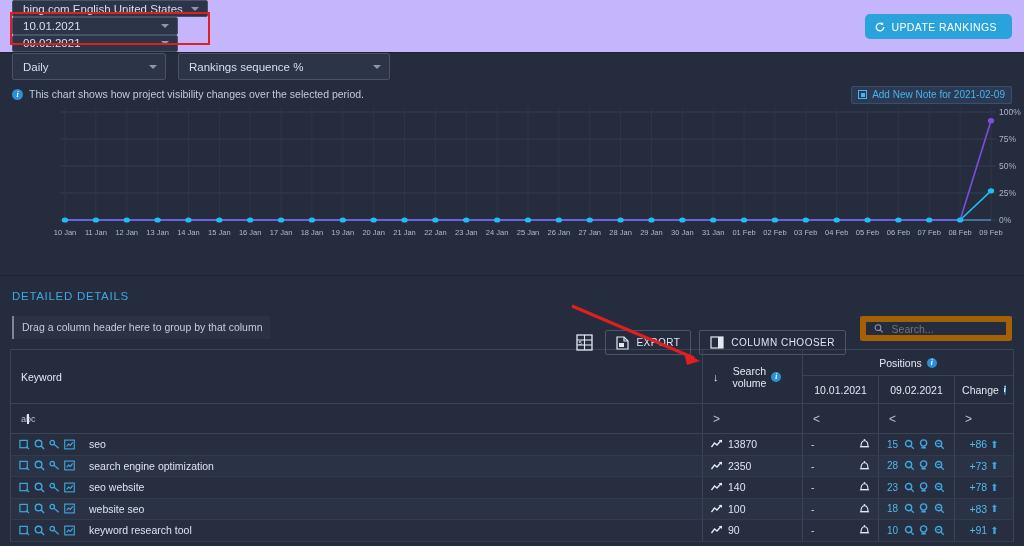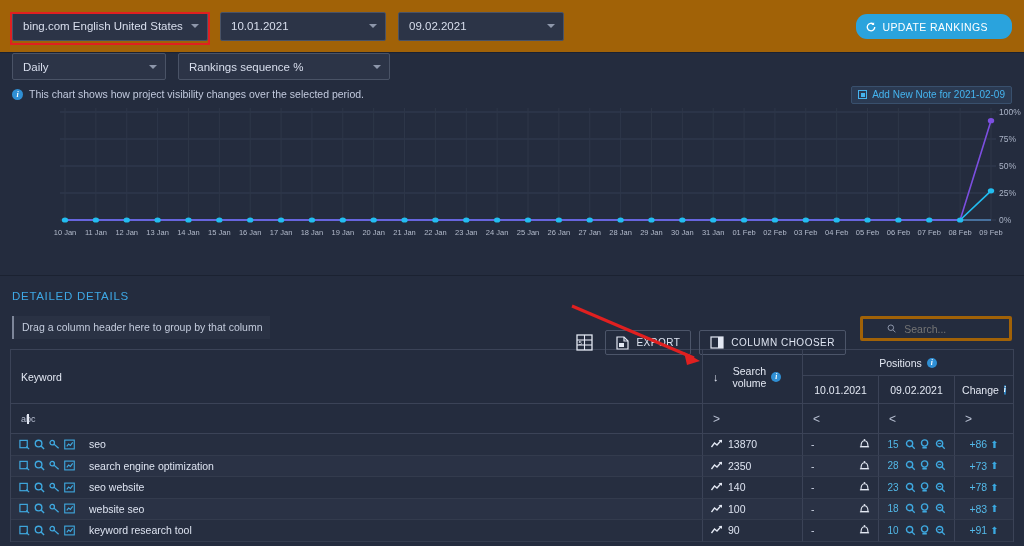--- a/index.html
+++ b/index.html
@@ -8,25 +8,25 @@
     width: 1024px; height: 546px;
     overflow: hidden;
     font-family: "Liberation Sans", sans-serif;
     color: #d6dced;
   }
   * { box-sizing: border-box; }
 
   
   .topbar {
     height: 52px;
-    background: #a16207;
-    display: flex;
-    align-items: center;
+    background: #c4b5fd;
+    display: flex;
     padding: 0 12px;
     position: relative;
+    flex-direction: column;
   }
   .select {
     position: relative;
     height: 29px;
     background: #2c3447;
     border: 1px solid #4a5366;
     border-radius: 2px;
     display: flex;
     align-items: center;
     padding: 0 22px 0 10px;
@@ -54,24 +54,24 @@
   }
   #engine-highlight { left: 10px; top: 12px; width: 200px; height: 33px; }
 
   .btn-primary {
     position: absolute;
     right: 12px; top: 14px;
     height: 25px;
     background: #2aa3dd;
     color: #ffffff;
     border: none;
-    border-radius: 11px;
+    border-radius: 5px;
     font-size: 10.5px;
     letter-spacing: .4px;
-    padding: 0 24px 0 26px;
+    padding: 0 15px 0 26px;
     display: flex;
     align-items: center;
     cursor: pointer;
   }
   .btn-primary .refresh {
     position: absolute; left: 9px; top: 50%;
     margin-top: -6px;
     width: 12px; height: 12px;
   }
 
@@ -222,25 +222,25 @@
     margin-left: 8px;
     cursor: pointer;
     margin-top: 28px;
   }
   .tool-btn.plain { border: none; padding: 0 4px; }
   .tool-btn svg { margin-right: 7px; }
   .tool-btn.plain svg { margin-right: 0; }
   .search-box {
     margin-left: 14px;
     width: 152px; height: 25px;
-    border: 3px solid #a16207;
+    border: 6px solid #a16207;
     border-radius: 2px;
     display: flex;
     align-items: center;
-    padding: 0 24px;
+    padding: 0 8px;
   }
   .search-box input {
     background: transparent;
     border: none;
     outline: none;
     color: #9aa3b6;
     font-size: 10.5px;
     width: 100%;
     margin-left: 6px;
     font-family: "Liberation Sans", sans-serif;
@@ -320,21 +320,21 @@
     align-items: center;
     padding: 0 8px;
     color: #dde3f0;
     overflow: hidden;
   }
   .cell:last-child { border-right: none; }
   .row-icons { display: flex; align-items: center; margin-right: 10px; }
   .row-icons svg { margin-right: 4px; }
   .vol-cell { gap: 5px; }
   .dash-cell { justify-content: space-between; color: #cfd6e6; }
-  .pos-cell { justify-content: center; gap: 4px; color: #53b9e8; }
+  .pos-cell { justify-content: flex-start; gap: 4px; color: #53b9e8; }
   .pos-num { color: #53b9e8; font-size: 10px; min-width: 13px; }
   .change-cell { justify-content: center; color: #53b9e8; gap: 3px; }
   .up-arrow { color: #3aa8e0; font-size: 10px; }
   #annotation-arrow {
     position: absolute;
     left: 0; top: 290px;
     width: 1024px; height: 120px;
     z-index: 19;
     pointer-events: none;
   }

